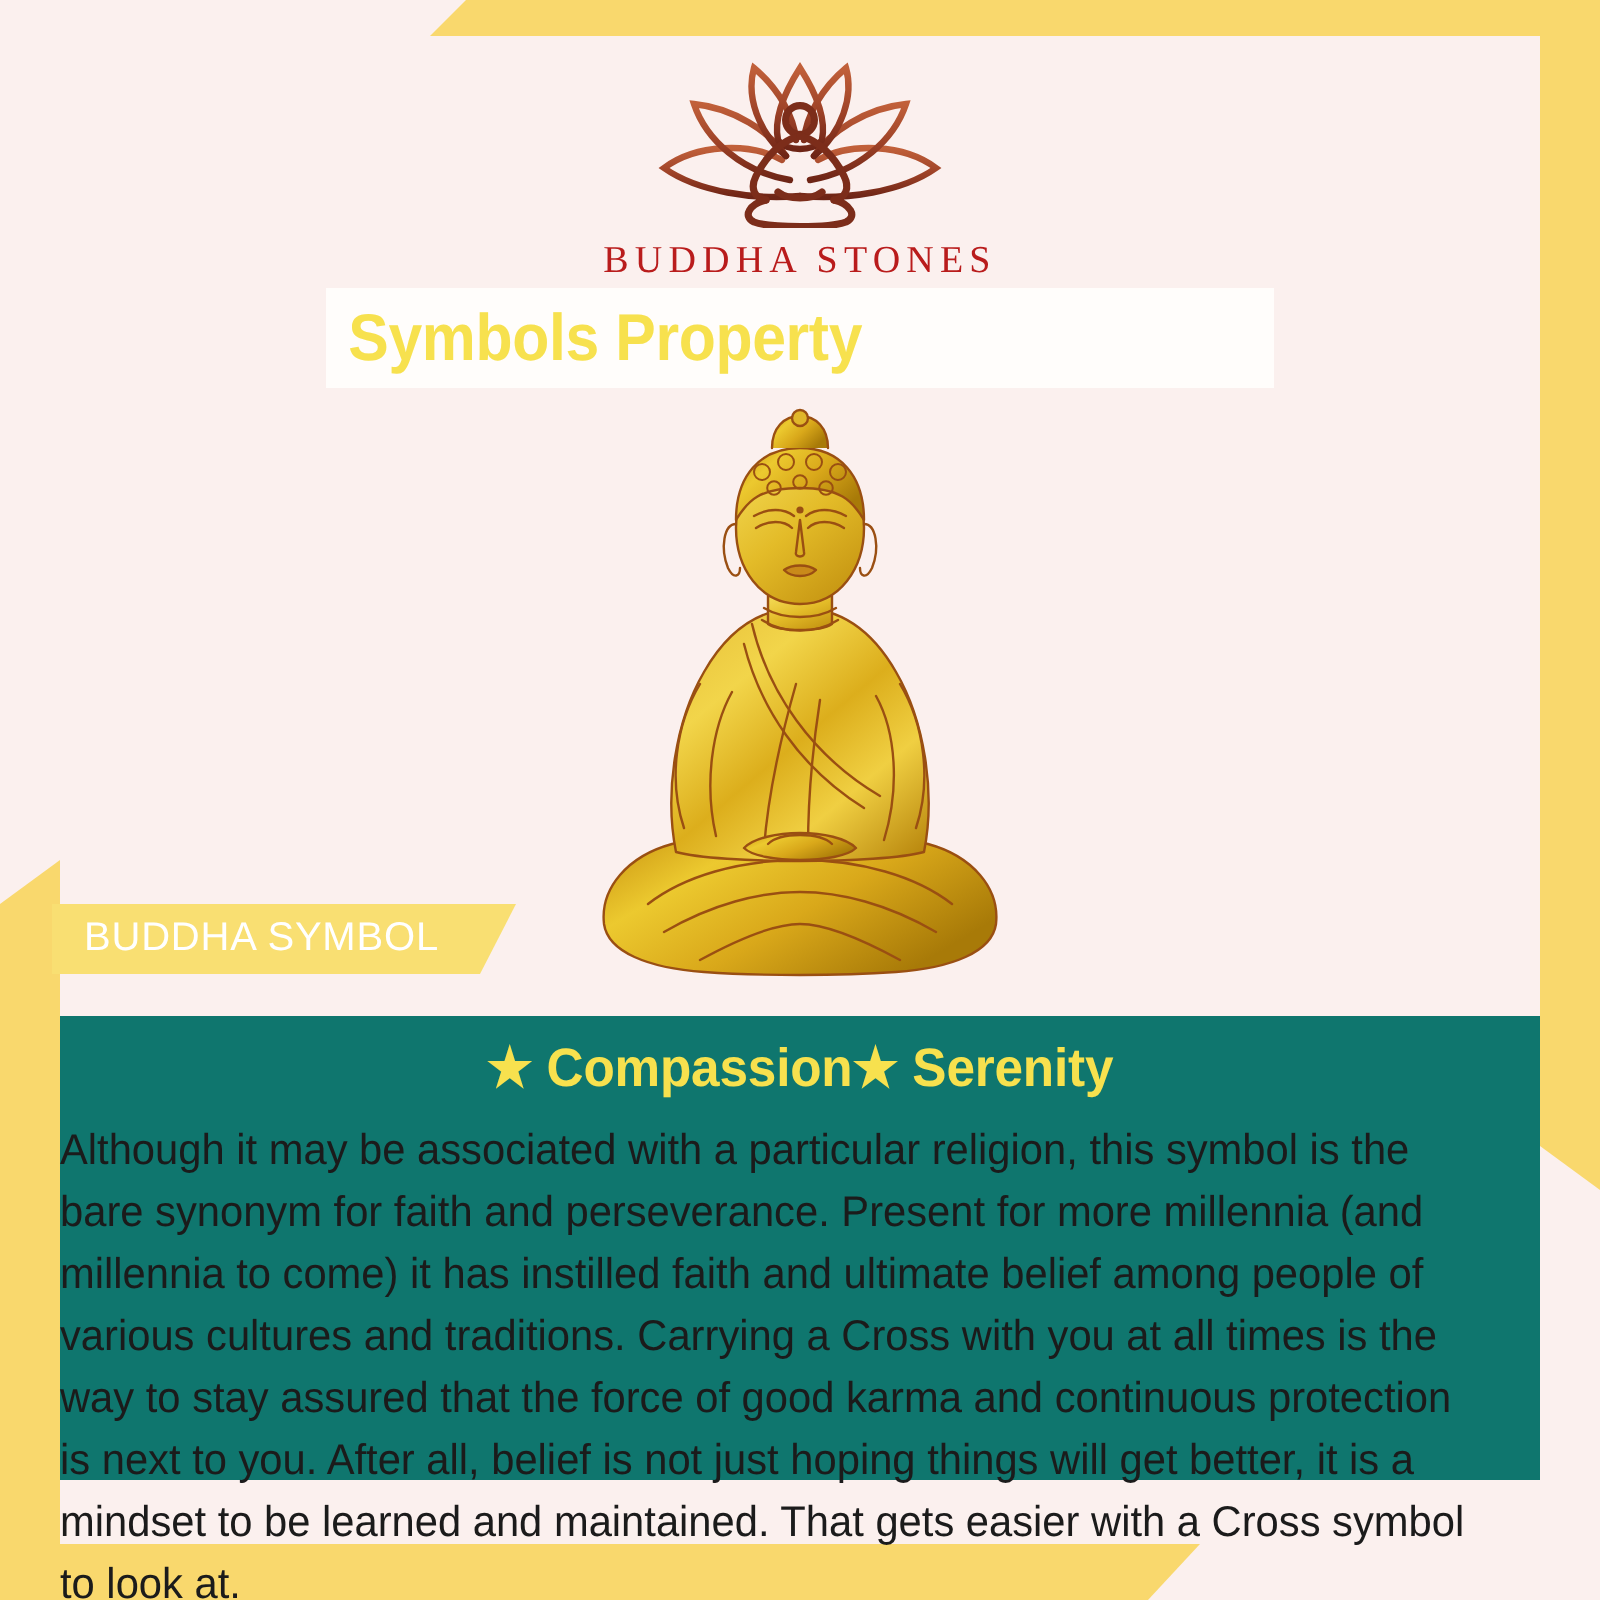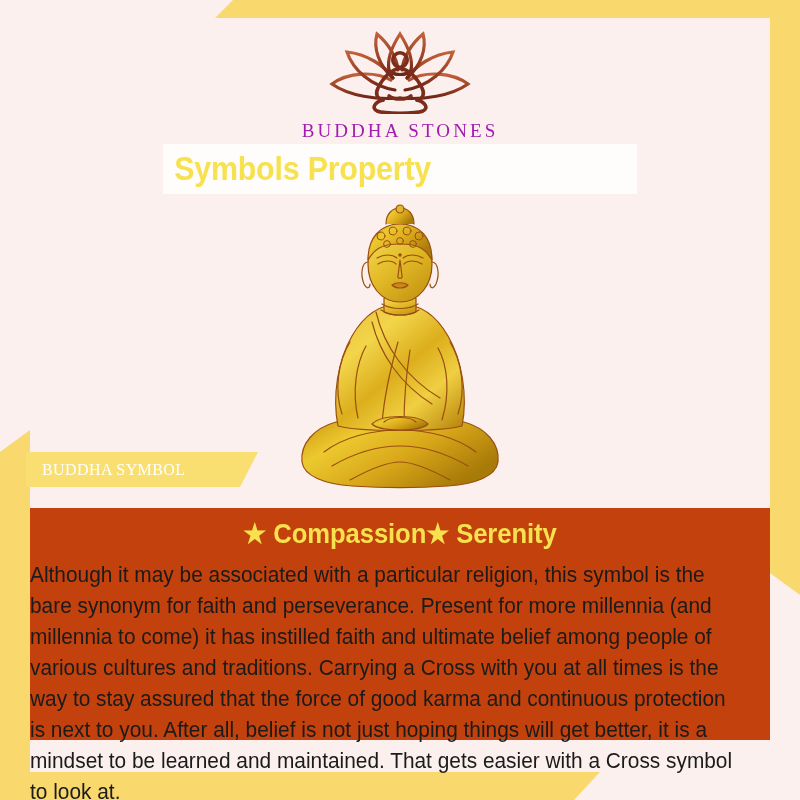--- a/index.html
+++ b/index.html
@@ -72,21 +72,21 @@
   .logo-mark {
     display: block;
     margin: 0 auto;
   }
   .logo-word {
     display: block;
     margin-top: 6px;
     font-family: "Liberation Serif", serif;
     font-size: 19px;
     letter-spacing: 3.1px;
-    color: #a21caf;
+    color: #b91c1c;
     font-weight: 400;
   }
 
   
   .title-banner {
     position: absolute;
     left: 163px;
     top: 144px;
     width: 474px;
     height: 50px;
@@ -126,35 +126,35 @@
     width: 232px;
     background: #f9df72;
     clip-path: polygon(0 0, 100% 0, calc(100% - 18px) 100%, 0 100%);
     display: flex;
     align-items: center;
     z-index: 6;
   }
   .symbol-tag-label {
     margin-left: 16px;
     color: #ffffff;
-    font-size: 16px;
+    font-size: 20px;
     letter-spacing: 0.4px;
-    font-family: Liberation Serif, serif;
+    font-family: Liberation Sans, sans-serif;
     font-weight: 400;
     white-space: nowrap;
   }
 
   
   .content-panel {
     position: absolute;
     left: 30px;
     top: 508px;
     width: 740px;
     height: 232px;
-    background: #c2410c;
+    background: #0f766e;
     z-index: 4;
   }
 
   .subtitle {
     margin: 0;
     padding-top: 10px;
     text-align: center;
     font-family: "Liberation Sans Narrow", "Liberation Sans", sans-serif;
     font-weight: 700;
     font-size: 27px;

